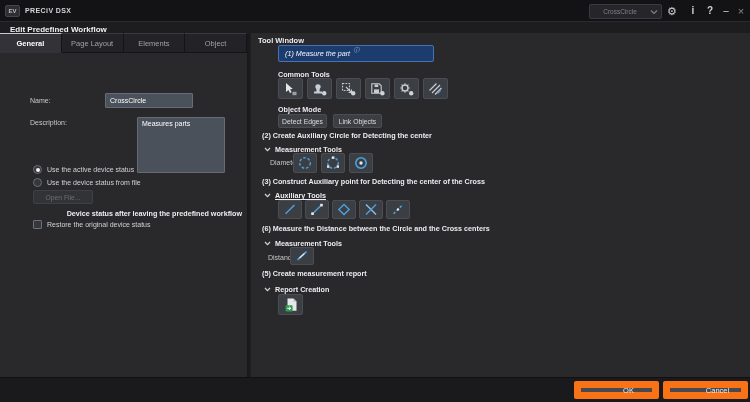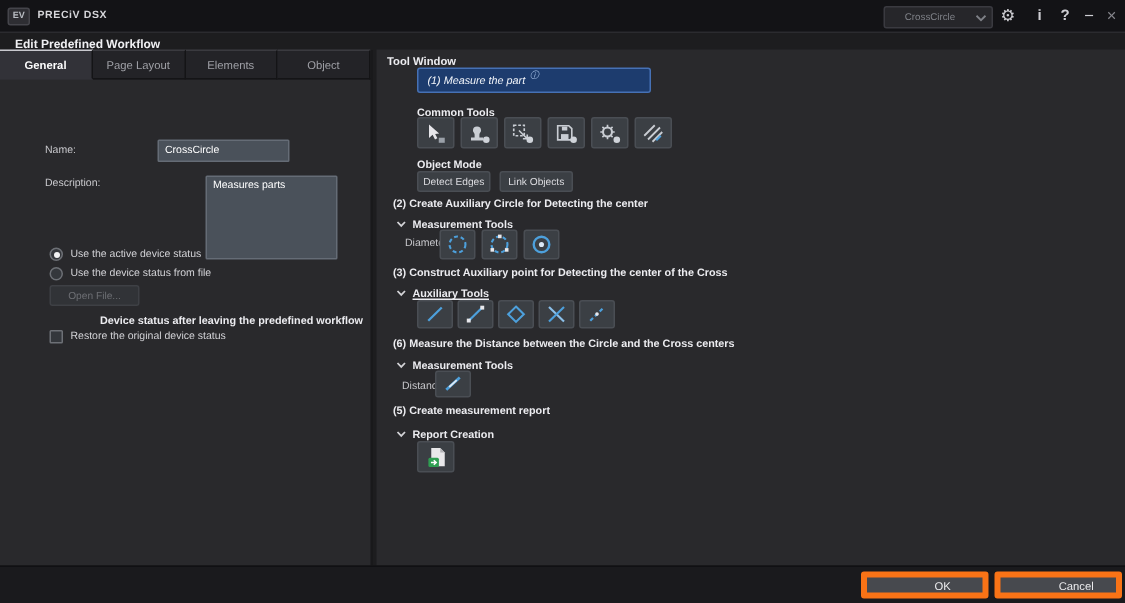--- a/index.html
+++ b/index.html
@@ -54,21 +54,21 @@
   .sub-label { position:absolute; font-size:7px; color:#c6c6ca; }
   .tool-row { position:absolute; display:flex; gap:4px; }
   .tool-btn { width:25px; height:21px; background:#3b3f44; border:1px solid #4a4e54; border-radius:2px;
               display:flex; align-items:center; justify-content:center; }
   .tool-btn.m { width:24px; height:20px; }
   .tool-btn.a { width:24px; height:19px; }
   .mode-btn { width:49px; height:14px; background:#3b3f44; border:1px solid #4a4e54; border-radius:2px;
               color:#dcdce0; font-size:6.8px; display:flex; align-items:center; justify-content:center; }
   
   .footer { position:absolute; left:0; top:377px; width:750px; height:25px; background:#1a1a1d; border-top:1px solid #101013; }
-  .footer-btn { position:absolute; top:3px; width:85px; height:18px; background:#47494e; border:4px solid #f97316; border-radius:2px;
+  .footer-btn { position:absolute; top:3px; width:85px; height:18px; background:#47494e; border:7px solid #f97316; border-radius:2px;
                 color:#ededef; font-size:7.5px; display:flex; align-items:center; justify-content:center;padding-left:24px; }
   .footer-btn.ok { left:574px; }
   .footer-btn.cancel { left:663px; }
 </style>
 </head>
 <body>
 
 <div class="app">
 
   <div class="titlebar">

